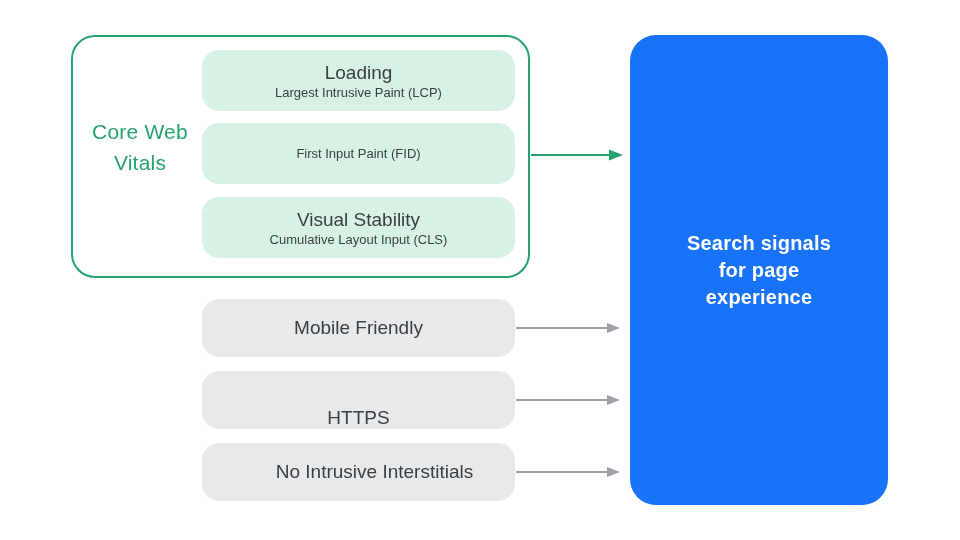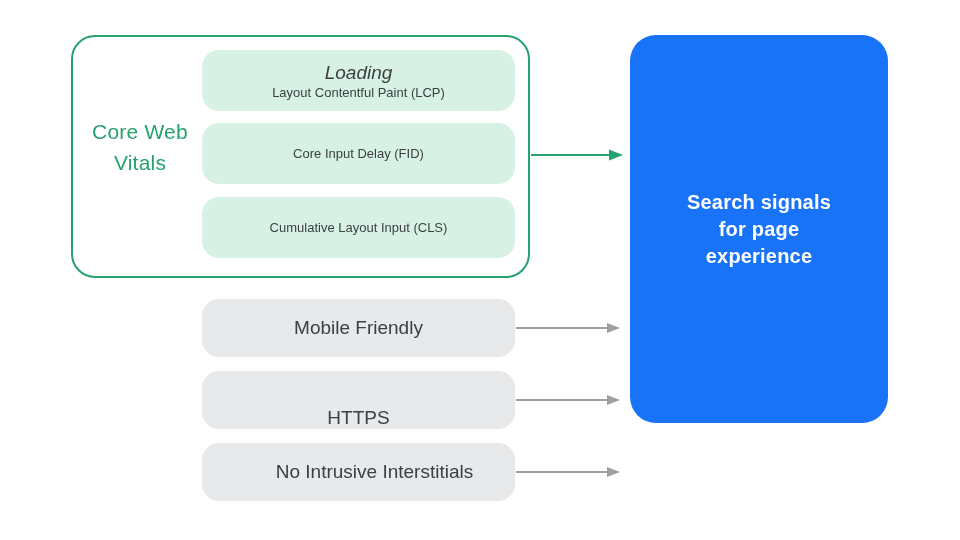--- a/index.html
+++ b/index.html
@@ -52,21 +52,20 @@
     justify-content: center;
     text-align: center;
   }
   .pill.green { background: var(--green-light); height: 61px; }
   .pill.gray  { background: var(--gray-box);  height: 58px; }
   .pill-title {
     font-size: 19px;
     line-height: 23px;
     font-weight: 500;
     color: var(--text-dark);
-    font-style: italic;
   }
   .pill-sub {
     font-size: 13px;
     line-height: 17px;
     font-weight: 400;
     color: var(--text-dark);
   }
   .pill-label {
     font-size: 19px;
     font-weight: 400;
@@ -88,21 +87,21 @@
   .arrow.gray-arrow polygon  { fill: var(--gray-arrow); }
   #arrow-cwv   { left: 531px; top: 147px; }
   #arrow-sig-0 { left: 516px; top: 320px; }
   #arrow-sig-1 { left: 516px; top: 392px; }
   #arrow-sig-2 { left: 516px; top: 464px; }
 
   
   .result-box {
     position: absolute;
     left: 630px; top: 35px;
-    width: 258px; height: 388px;
+    width: 258px; height: 470px;
     background: var(--blue);
     border-radius: 26px;
     display: flex;
     align-items: center;
     justify-content: center;
   }
   .result-label {
     width: 168px;
     text-align: center;
     font-size: 20px;
@@ -116,28 +115,29 @@
 <body>
 
 <div class="canvas">
 
   <div class="cwv-group"></div>
 
   <div class="cwv-label">Core Web Vitals</div>
 
   <div class="pill green" id="cwv-pill-0">
     <div class="pill-title">Loading</div>
-    <div class="pill-sub">Layout Contentful Paint (LCP)</div>
+    <div class="pill-sub">Largest Intrusive Paint (LCP)</div>
   </div>
 
   <div class="pill green" id="cwv-pill-1">
-    <div class="pill-sub">Core Input Delay (FID)</div>
+    <div class="pill-sub">First Input Paint (FID)</div>
   </div>
 
   <div class="pill green" id="cwv-pill-2">
+    <div class="pill-title">Visual Stability</div>
     <div class="pill-sub">Cumulative Layout Input (CLS)</div>
   </div>
 
   <div class="pill gray" id="sig-pill-0">
     <div class="pill-label">Mobile Friendly</div>
   </div>
 
   <div class="pill gray" id="sig-pill-1">
     <div class="pill-label">HTTPS</div>
   </div>

